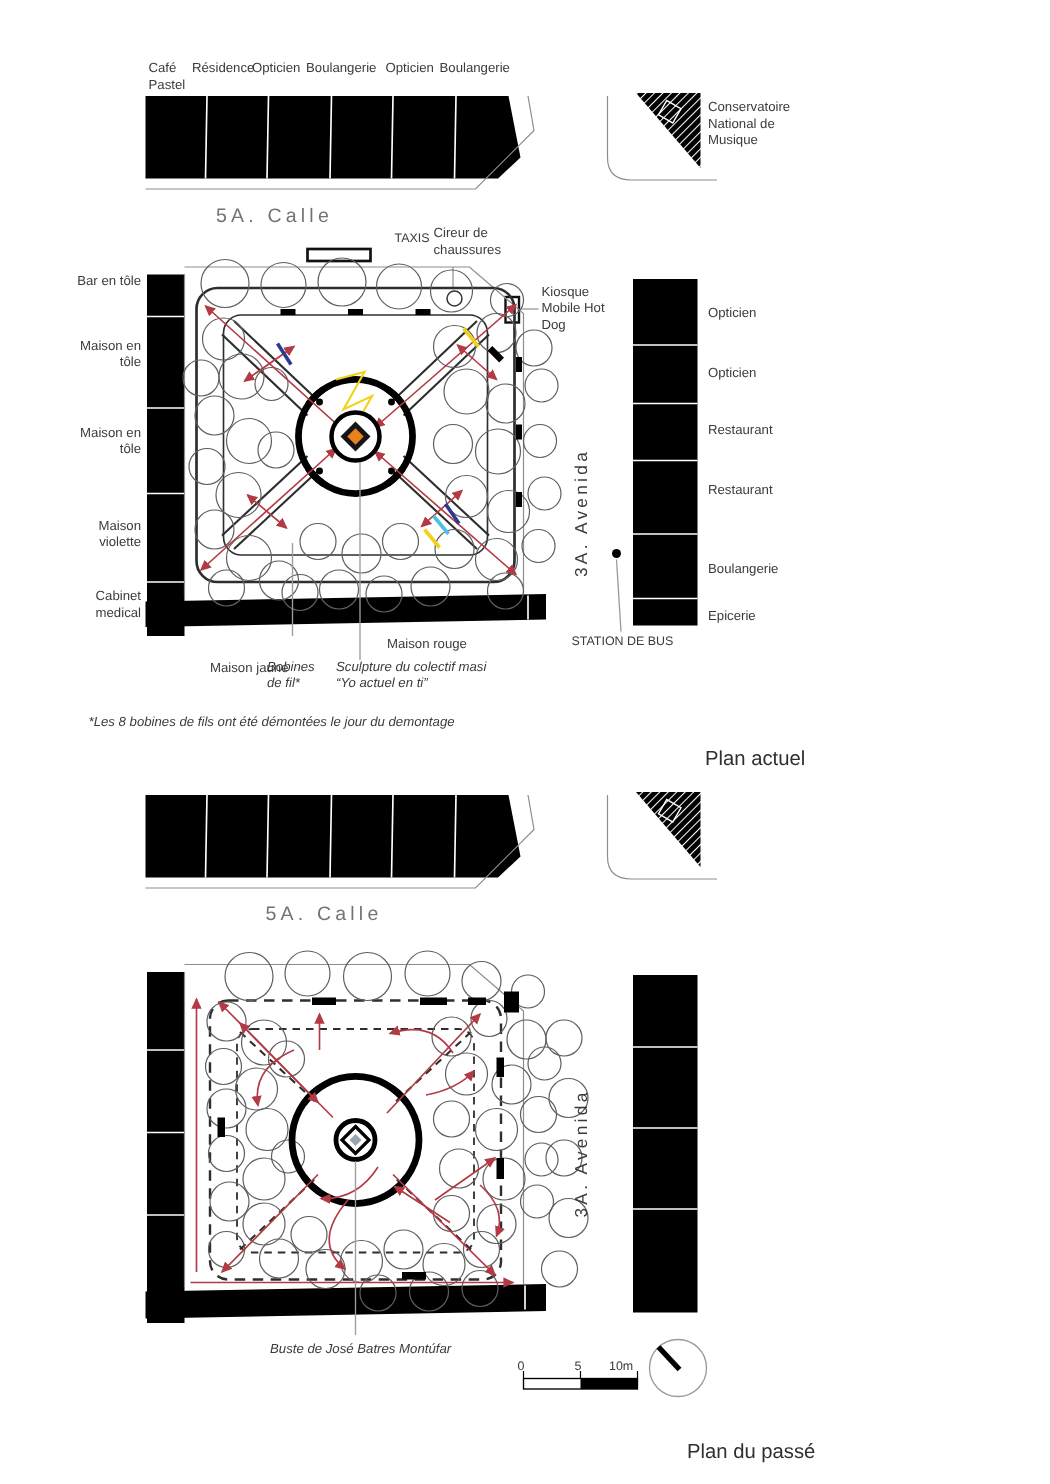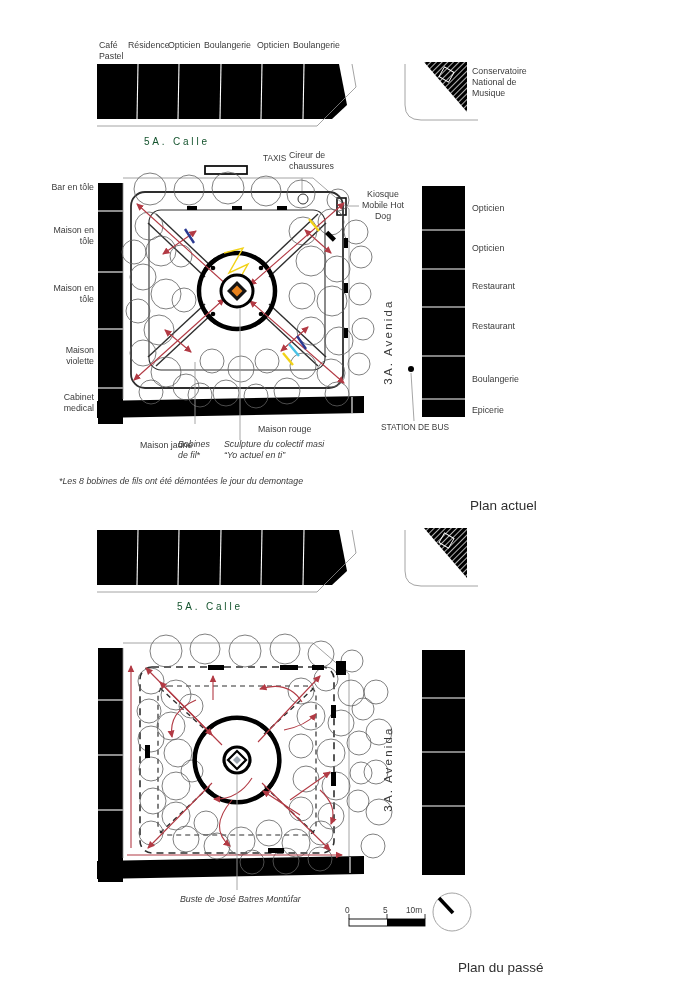--- a/index.html
+++ b/index.html
@@ -9,21 +9,21 @@
   }
   html,body{margin:0;padding:0;background:#fff;}
   .canvas{position:relative;width:576px;height:989px;background:#fff;overflow:hidden;
           font-family:"Liberation Sans",sans-serif;}
   svg{position:absolute;left:0;top:0;}
   .lbl{position:absolute;font-size:8.8px;line-height:11px;color:var(--c-text);white-space:normal;}
   .nw{white-space:nowrap;}
   .rt{text-align:right;}
   .it{font-style:italic;}
   .sm{font-size:8.3px;line-height:10px;}
-  .street{font-size:10px;letter-spacing:2.8px;color:#14532d;white-space:nowrap;}
+  .street{font-size:13px;letter-spacing:2.8px;color:#737373;white-space:nowrap;}
   .title{font-size:13.5px;color:#2f2f2f;white-space:nowrap;margin-top:24px;}
   .vtext{position:absolute;transform:translate(-50%,-50%) rotate(-90deg);white-space:nowrap;
          font-size:11.5px;letter-spacing:2.2px;color:#3a3a3a;}
   
   .bld{fill:var(--c-building);}
   .divider line{stroke:#fff;stroke-width:1.1;}
   .curb{fill:none;stroke:#8d8d8d;stroke-width:0.8;}
   .loop{fill:none;stroke:var(--c-path);}
   .dsh{stroke-dasharray:7 5;}
   .dsh2{stroke-dasharray:5 4;}
@@ -365,21 +365,21 @@
 <div class="lbl nw" style="left:168px;top:40px;">Opticien</div>
 <div class="lbl nw" style="left:204px;top:40px;">Boulangerie</div>
 <div class="lbl nw" style="left:257px;top:40px;">Opticien</div>
 <div class="lbl nw" style="left:293px;top:40px;">Boulangerie</div>
 
 <div class="lbl" style="left:472px;top:66px;width:66px;">Conservatoire National de Musique</div>
 
 <div class="street" style="position:absolute;left:144px;top:136px;">5A. Calle</div>
 <div class="lbl sm nw" style="left:217px;top:153px;margin-left:46px;">TAXIS</div>
 <div class="lbl" style="left:289px;top:150px;width:56px;">Cireur de chaussures</div>
-<div class="lbl" style="left:361px;top:189px;width:44px;text-align:center;">Kiosque Mobile Hot Dog</div>
+<div class="lbl" style="left:361px;top:189px;width:44px;">Kiosque Mobile Hot Dog</div>
 
 <div class="lbl rt" style="left:40px;top:182px;width:54px;">Bar en tôle</div>
 <div class="lbl rt" style="left:40px;top:225px;width:54px;">Maison en tôle</div>
 <div class="lbl rt" style="left:40px;top:283px;width:54px;">Maison en tôle</div>
 <div class="lbl rt" style="left:40px;top:345px;width:54px;">Maison violette</div>
 <div class="lbl rt" style="left:40px;top:392px;width:54px;">Cabinet medical</div>
 
 <div class="lbl nw" style="left:472px;top:203px;">Opticien</div>
 <div class="lbl nw" style="left:472px;top:243px;">Opticien</div>
 <div class="lbl nw" style="left:472px;top:281px;">Restaurant</div>

